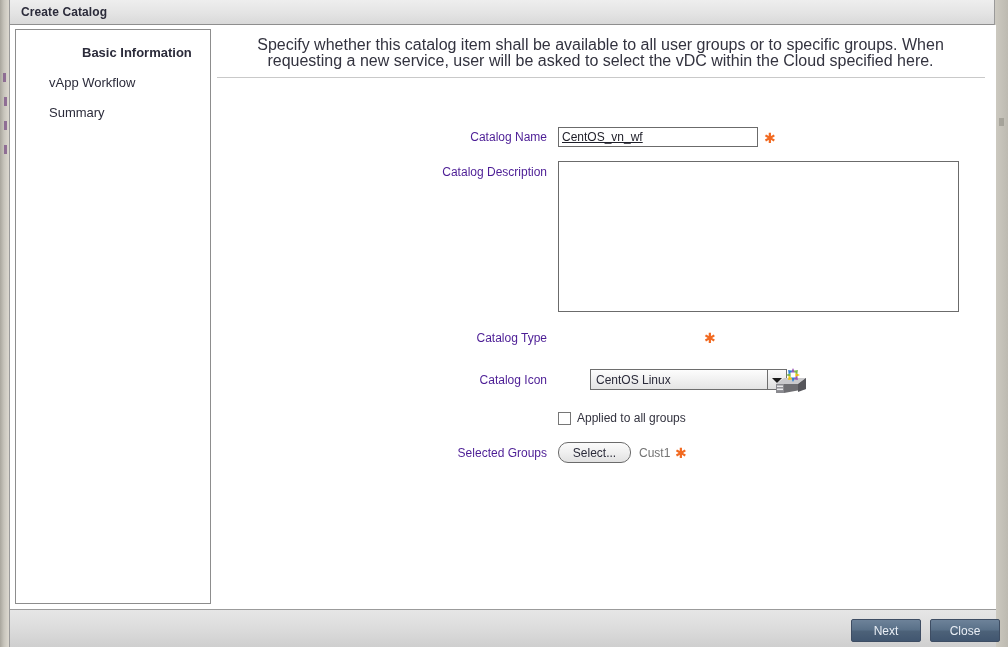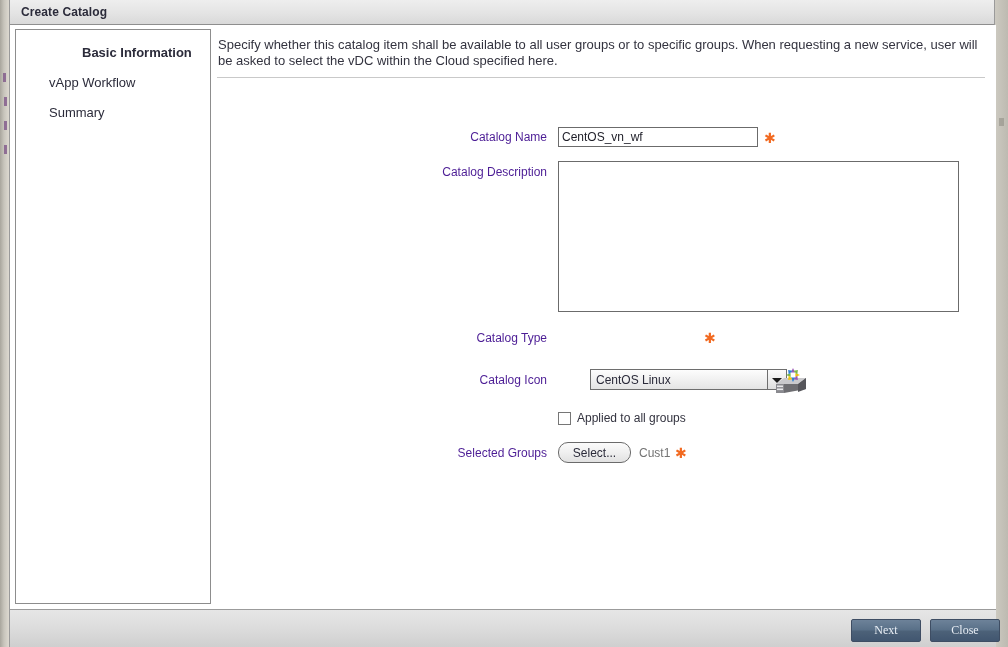--- a/index.html
+++ b/index.html
@@ -110,23 +110,24 @@
     left: 201px; top: 4px;
     width: 780px;
     height: 575px;
     background: #ffffff;
     box-sizing: border-box;
   }
   #intro {
     position: absolute;
     left: 7px; top: 8px;
     width: 765px;
-    font-size: 13px;
+    font-size: 16px;
     line-height: 16px;
     color: #33333f;
+    text-align: center;
   }
   #intro-rule {
     position: absolute;
     left: 6px; top: 48px;
     width: 768px;
     height: 1px;
     background: #c9c9c9;
   }
 
   .form-label {
@@ -151,20 +152,21 @@
     left: 347px; top: 98px;
     width: 200px; height: 20px;
     border: 1px solid #6b6b6b;
     background: #ffffff;
     font-family: "Liberation Sans", sans-serif;
     font-size: 12px;
     color: #1e1e28;
     padding: 0 3px;
     box-sizing: border-box;
     outline: none;
+    text-decoration: underline;
   }
 
   
   #catalog-desc-input {
     position: absolute;
     left: 347px; top: 132px;
     width: 401px; height: 151px;
     border: 1px solid #6b6b6b;
     background: #ffffff;
     font-family: "Liberation Sans", sans-serif;
@@ -271,21 +273,21 @@
     box-sizing: border-box;
   }
   .footer-btn {
     position: absolute;
     top: 9px;
     width: 70px; height: 23px;
     border: 1px solid #3e4d63;
     border-radius: 2px;
     background: linear-gradient(to bottom, #6d8299 0%, #5a7189 45%, #4c6178 55%, #415670 100%);
     color: #e9eef5;
-    font-family: Liberation Serif, serif;
+    font-family: Liberation Sans, sans-serif;
     font-size: 12px;
     padding: 0;
     cursor: default;
   }
   #next-button  { left: 841px; }
   #close-button { left: 920px; }
 </style>
 </head>
 <body>
 

